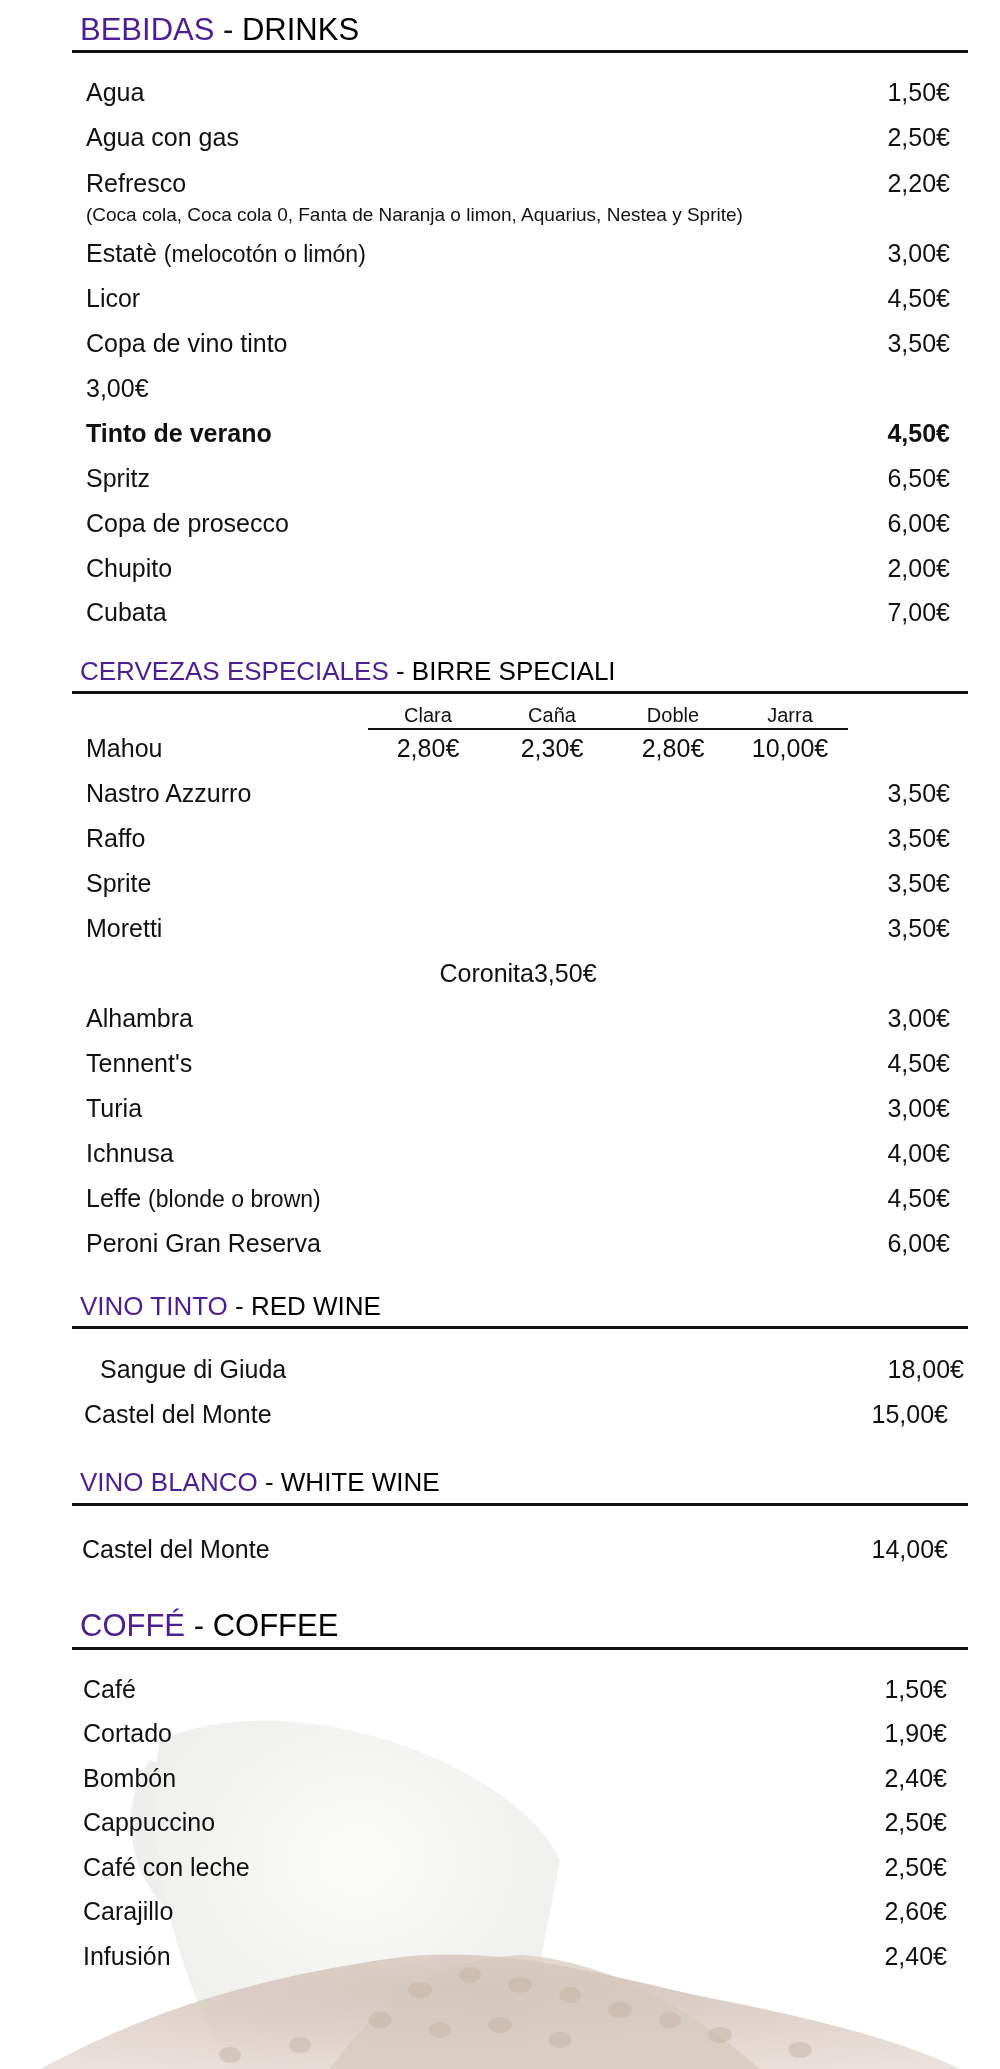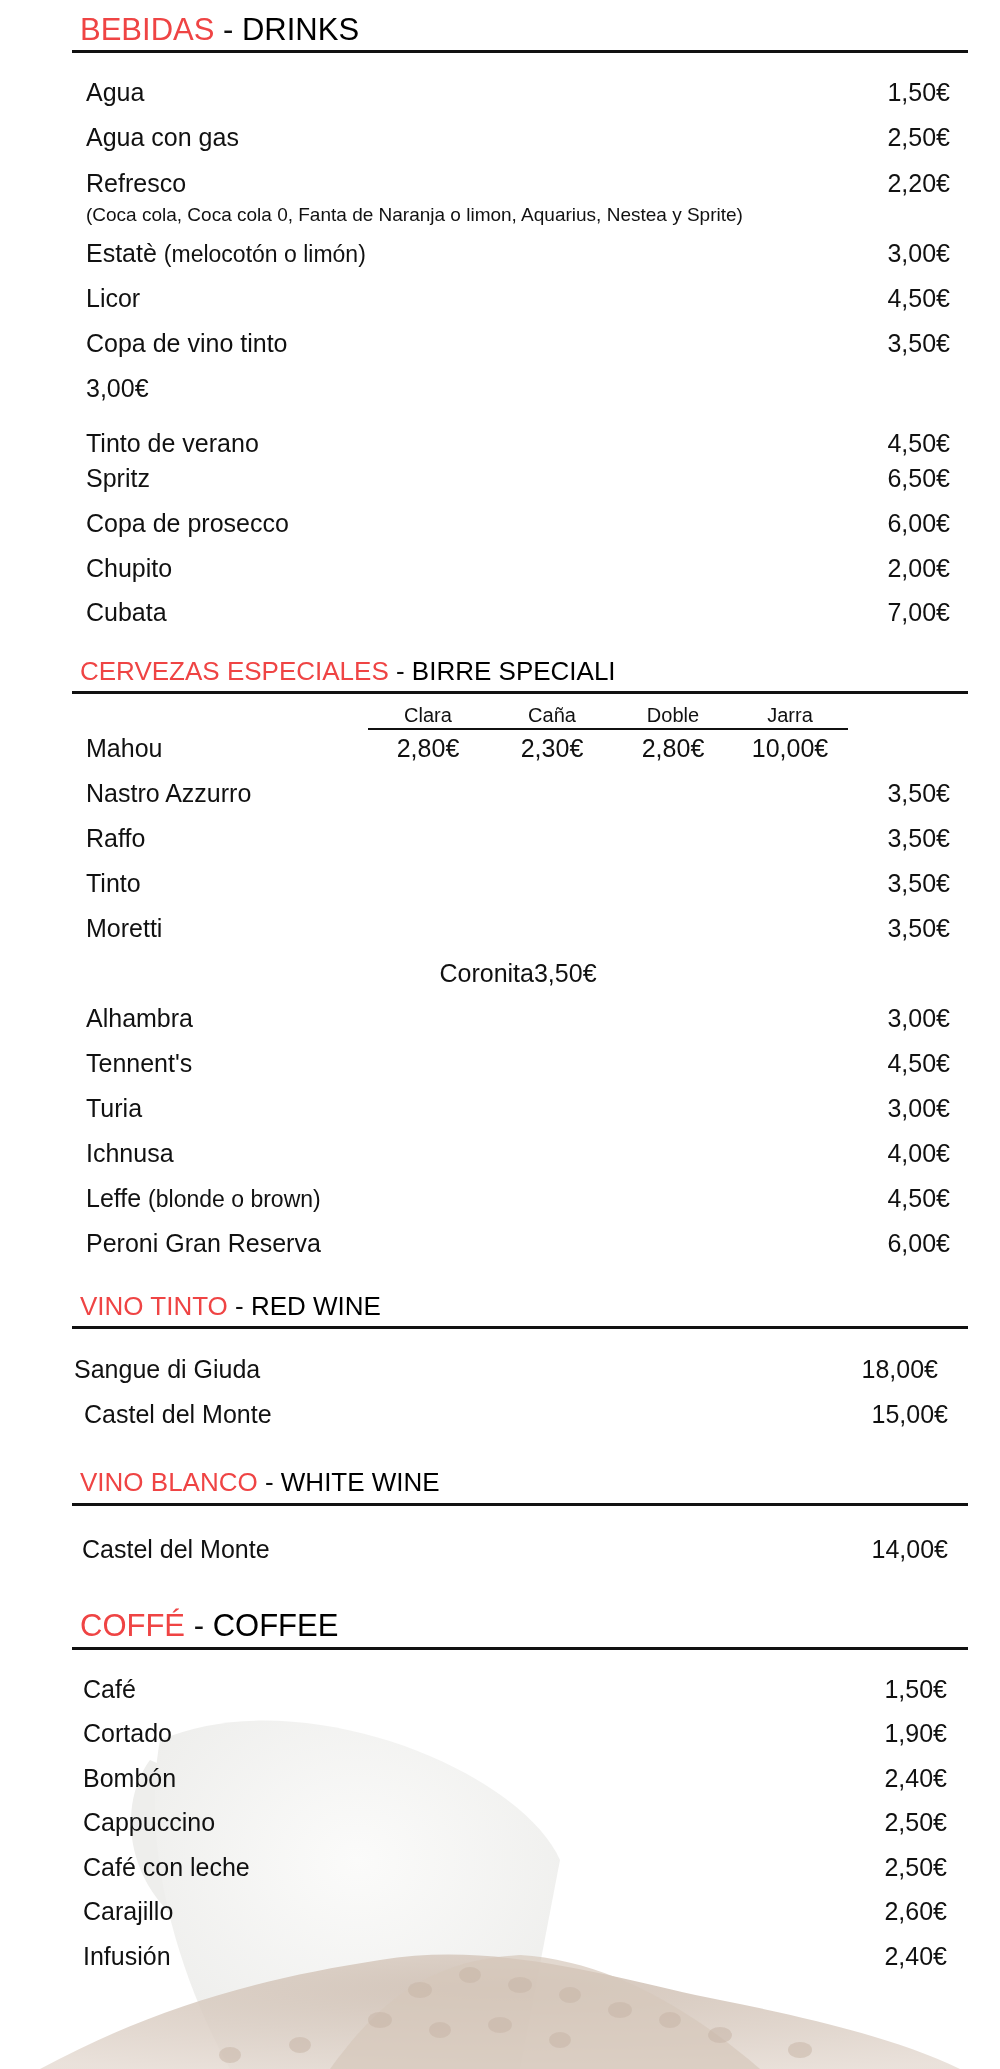--- a/index.html
+++ b/index.html
@@ -1,21 +1,21 @@
 <!DOCTYPE html>
 <html><head>
 <meta charset="utf-8">
 <style>
   html, body { margin:0; padding:0; background:#ffffff; }
   body { width:1000px; height:2069px; position:relative; overflow:hidden;
          font-family:"Liberation Sans", "DejaVu Sans", sans-serif; color:#111; }
   .bg { position:absolute; left:0; top:0; width:1000px; height:2069px; z-index:0; }
   .abs { position:absolute; z-index:1; }
   .sec-title { left:80px; white-space:nowrap; line-height:1; font-weight:normal; letter-spacing:0px; }
-  .sec-title .es { color:#ef4444;margin-top:48px; }
+  .sec-title .es { color:#4c1d95;margin-top:48px; }
   .sec-title .sep { color:#111; }
   .sec-title .en { color:#000000; }
   .rule { left:72px; width:896px; height:2.5px; background:#111; }
   .row { left:86px; width:864px; height:45px; line-height:45px; font-size:25px; display:flex; justify-content:space-between; white-space:nowrap; }
   .row .name small { font-size:23px; }
   .row .price { text-align:right; }
   .note { left:86px; font-size:19px; line-height:22px; white-space:nowrap; }
   .sub-head { font-size:20px; line-height:24px; text-align:center; width:110px; }
   .sub-rule { left:368px; width:480px; height:2px; background:#111; }
   .sub-price { font-size:25px; line-height:45px; text-align:center; width:120px; }
@@ -85,21 +85,21 @@
   <span class="name">Licor</span>
   <span class="price">4,50€</span>
 </div>
 <div class="abs row" style="top:321px;">
   <span class="name">Copa de vino tinto</span>
   <span class="price">3,50€</span>
 </div>
 <div class="abs row" style="top:366px;">
   <span class="price">3,00€</span>
 </div>
-<div class="abs row" style="top:421px;">
+<div class="abs row" style="top:411px;font-weight:bold;">
   <span class="name">Tinto de verano</span>
   <span class="price">4,50€</span>
 </div>
 <div class="abs row" style="top:456px;">
   <span class="name">Spritz</span>
   <span class="price">6,50€</span>
 </div>
 <div class="abs row" style="top:501px;">
   <span class="name">Copa de prosecco</span>
   <span class="price">6,00€</span>
@@ -134,21 +134,21 @@
 
 <div class="abs row" style="top:771px;">
   <span class="name">Nastro Azzurro</span>
   <span class="price">3,50€</span>
 </div>
 <div class="abs row" style="top:816px;">
   <span class="name">Raffo</span>
   <span class="price">3,50€</span>
 </div>
 <div class="abs row" style="top:861px;">
-  <span class="name">Tinto</span>
+  <span class="name">Sprite</span>
   <span class="price">3,50€</span>
 </div>
 <div class="abs row" style="top:906px;">
   <span class="name">Moretti</span>
   <span class="price">3,50€</span>
 </div>
 <div class="abs row" style="top:951px;justify-content:center;">
   <span class="name">Coronita</span>
   <span class="price">3,50€</span>
 </div>
@@ -174,21 +174,21 @@
 </div>
 <div class="abs row" style="top:1221px;">
   <span class="name">Peroni Gran Reserva</span>
   <span class="price">6,00€</span>
 </div>
 
 <div class="abs sec-title" style="top:1293px; font-size:26px;">
   <span class="es">VINO TINTO</span><span class="sep"> - </span><span class="en">RED WINE</span>
 </div>
 <div class="abs rule" style="top:1326px;"></div>
-<div class="abs row" style="top:1347px; left:74px;">
+<div class="abs row" style="top:1347px; left:100px;">
   <span class="name">Sangue di Giuda</span>
   <span class="price">18,00€</span>
 </div>
 <div class="abs row" style="top:1392px; left:84px;">
   <span class="name">Castel del Monte</span>
   <span class="price">15,00€</span>
 </div>
 
 <div class="abs sec-title" style="top:1469px; font-size:26px;">
   <span class="es">VINO BLANCO</span><span class="sep"> - </span><span class="en">WHITE WINE</span>

